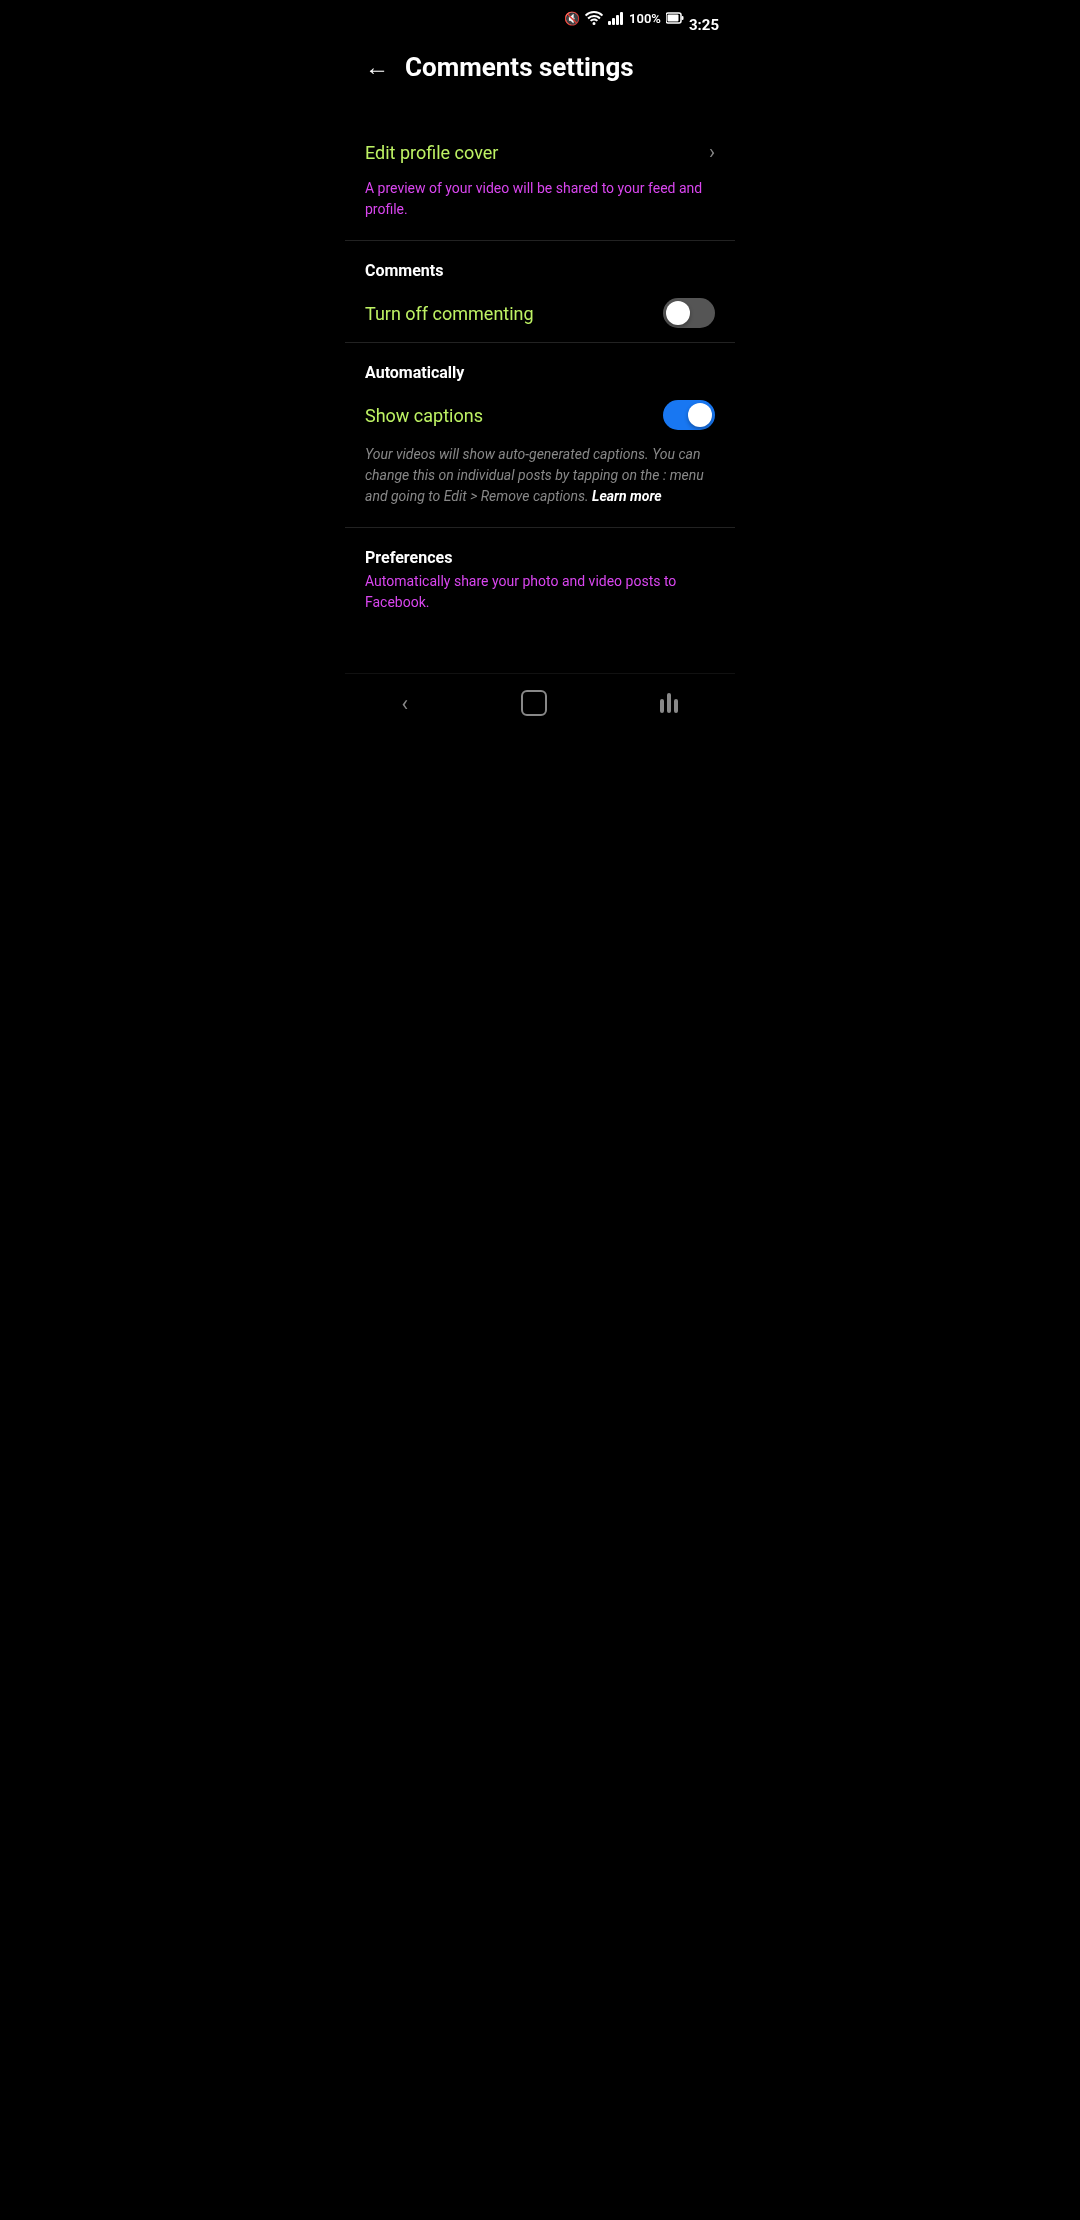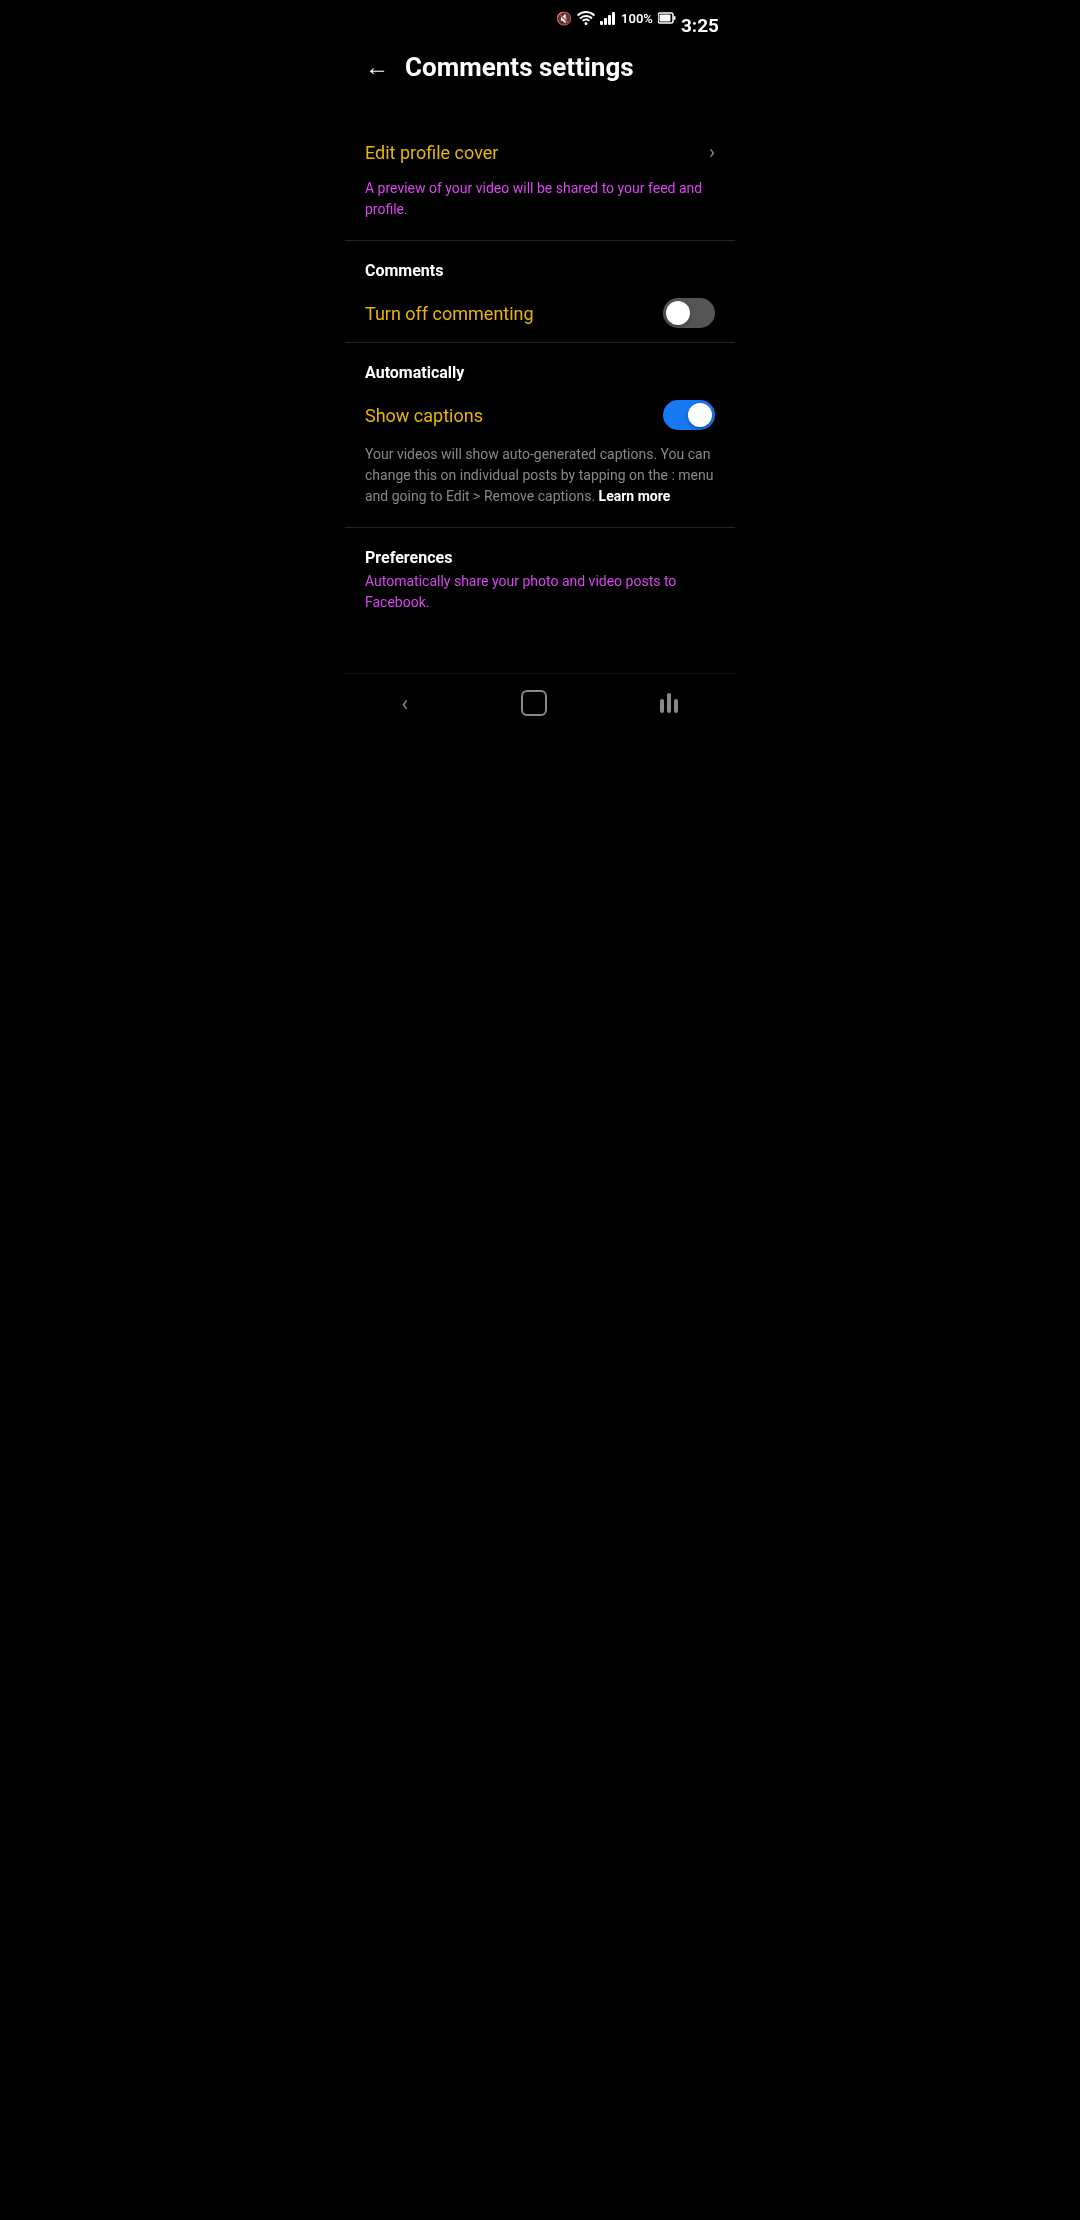--- a/index.html
+++ b/index.html
@@ -32,21 +32,21 @@
       height: 36px;
     }
 
     .status-icons {
       display: flex;
       align-items: center;
       gap: 5px;
     }
 
     .status-time {
-      font-size: 19px;
+      font-size: 15px;
       font-weight: 700;
       margin-top: 14px;
     }
 
     
     .header {
       display: flex;
       align-items: center;
       padding: 16px 20px 24px 20px;
       gap: 16px;
@@ -79,21 +79,21 @@
 
     .settings-row {
       display: flex;
       align-items: center;
       justify-content: space-between;
       padding: 14px 0;
     }
 
     .settings-row-label {
       font-size: 18px;
-      color: #eab308;
+      color: #bef264;
     }
 
     .chevron-right {
       font-size: 20px;
       color: #888;
     }
 
     .description-text {
       font-size: 14px;
       color: #d946ef;
@@ -168,20 +168,21 @@
       color: #fff;
       font-weight: 700;
       text-decoration: none;
     }
 
     .captions-description {
       font-size: 14px;
       color: #888;
       line-height: 1.5;
       padding-bottom: 20px;
+      font-style: italic;
     }
 
     
     .bottom-nav {
       display: flex;
       justify-content: space-around;
       align-items: center;
       padding: 16px 0 20px 0;
       margin-top: 40px;
       border-top: 1px solid #111;

